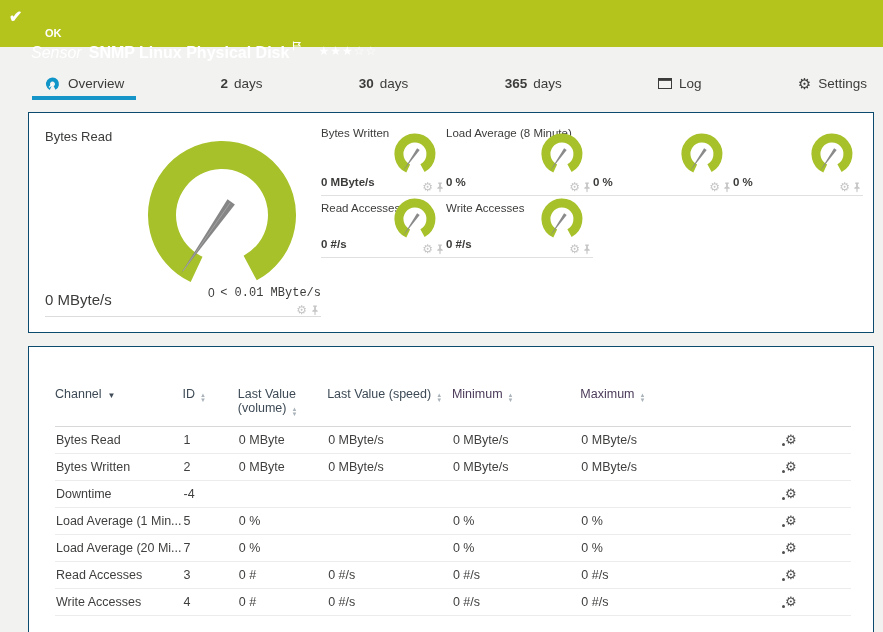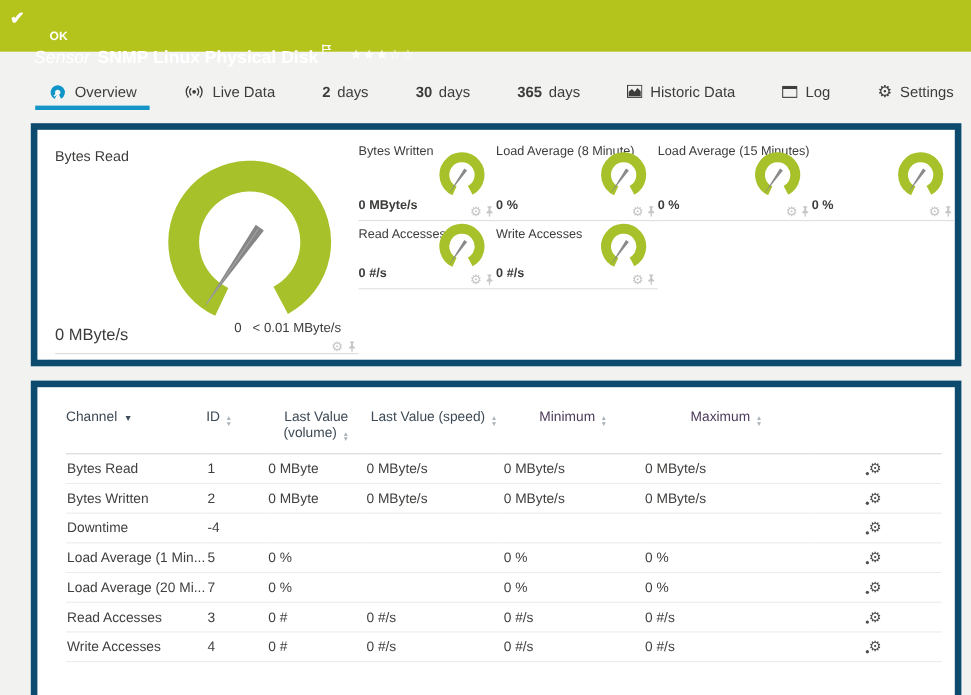--- a/index.html
+++ b/index.html
@@ -26,49 +26,49 @@
           height:30px; margin:23px 4px 0 32px;text-align:center; }
   .tab { display:flex; align-items:center; gap:7px; padding:0 12px;
          font-size:13.5px; color:#3c3c3b; cursor:pointer;
          border-bottom:4px solid transparent; white-space:nowrap; }
   .tab.active { border-bottom-color:#1696c8; }
   .tab b { font-weight:700; margin-right:-1px; }
   .ticon { flex:0 0 auto; }
   .gearchar { font-size:15px; line-height:1; color:#3c3c3b; }
 
   
-  .panel { background:#fff; border:6px solid #0c4a6e; margin-left:28px; margin-right:9px; }
+  .panel { background:#fff; border:1px solid #0c4a6e; margin-left:28px; margin-right:9px; }
   .gauges-panel { margin-top:12px; height:221px; position:relative; }
   .table-panel  { margin-top:13px; height:300px; }
 
   
   .big-tile { position:absolute; left:16px; top:8px; width:276px; height:196px;
               border-bottom:1px solid #dcdcdc; }
   .b-title { font-size:13px; padding-top:8px; }
   .b-gauge { position:absolute; top:16px; left:92px; width:170px; height:160px; }
   .b-value { position:absolute; left:0; bottom:8px; font-size:15px; }
   .b-min   { position:absolute; left:163px; bottom:16px; font-size:12px; }
-  .b-max   { position:absolute; right:16px; bottom:16px; font-size:12px; }
+  .b-max   { position:absolute; right:0; bottom:16px; font-size:12px;font-family:Liberation Mono, monospace; }
   .b-icons { position:absolute; right:2px; bottom:0; display:flex; gap:4px; align-items:center; }
 
   
   .mini-grid { position:absolute; left:292px; top:8px;
                display:grid; grid-template-columns:125px 147px 140px 130px;
                grid-template-rows:75px 62px; }
   .mini-tile { position:relative; border-bottom:1px solid #e0e0e0; }
   .m-title { font-size:11.5px; padding-top:6px; white-space:nowrap; }
   .m-gauge { position:absolute; right:6px; top:11px; width:50px; height:46px; }
   .mini-tile:nth-child(n+5) .m-gauge { top:1px; }
   .m-value { position:absolute; left:0; bottom:7px; font-size:11.5px; font-weight:700; }
   .m-icons { position:absolute; right:2px; bottom:2px; display:flex; gap:3px; align-items:center; }
   .tile-gear { font-size:12px; line-height:1; color:#c6c6c6; cursor:pointer; }
 
   
-  .channel-table { width:796px; margin:20px 0 0 26px; border-collapse:collapse; font-size:12.5px; }
-  .channel-table th { font-weight:400; color:#3d4a55; text-align:center; vertical-align:top;
+  .channel-table { width:796px; margin:40px 0 0 26px; border-collapse:collapse; font-size:12.5px; }
+  .channel-table th { font-weight:400; color:#3d4a55; text-align:left; vertical-align:top;
                       padding:0 0 9px 0; border-bottom:1px solid #d8d8d8; cursor:pointer;
                       white-space:nowrap; }
   .channel-table th.h-left { text-align:left; }
   .channel-table th.h-pur { color:#4c3b5a; }
   .channel-table td { height:27px; border-bottom:1px solid #ececec; color:#3f3f3e;
                       white-space:nowrap; }
   .num { text-align:left; }
   .c-gear { text-align:center; }
   .sorter { display:inline-flex; flex-direction:column; margin-left:5px; vertical-align:1px; }
   .sorter i { font-style:normal; font-size:6px; line-height:5px; color:#aab2ba; }
@@ -107,44 +107,30 @@
 
   <nav class="tabs">
     <div class="tab active">
       <svg class="ticon" width="17" height="15" viewBox="0 0 17 15">
         <path d="M6.6 12.1 A4.5 4.5 0 1 1 10.6 12" fill="none" stroke="#1095c8" stroke-width="4"></path>
         <line x1="8.5" y1="8" x2="5.1" y2="11.4" stroke="#ffffff" stroke-width="1.3"></line>
       </svg>
       <span>Overview</span>
     </div>
     <div class="tab">
-      <svg class="ticon" width="19" height="13" viewBox="0 0 19 13">
-        <circle cx="9.5" cy="6.5" r="1.7" fill="#3c3c3b"></circle>
-        <path d="M6.8 3.2 A4.6 4.6 0 0 0 6.8 9.8 M4.4 1.4 A7.3 7.3 0 0 0 4.4 11.6 M12.2 3.2 A4.6 4.6 0 0 1 12.2 9.8 M14.6 1.4 A7.3 7.3 0 0 1 14.6 11.6" fill="none" stroke="#3c3c3b" stroke-width="1.2"></path>
-      </svg>
-      <span>Live Data</span>
-    </div>
-    <div class="tab">
       <b>2</b>
       <span>days</span>
     </div>
     <div class="tab">
       <b>30</b>
       <span>days</span>
     </div>
     <div class="tab">
       <b>365</b>
       <span>days</span>
-    </div>
-    <div class="tab">
-      <svg class="ticon" width="14" height="12" viewBox="0 0 14 12">
-        <rect x="0.5" y="0.5" width="13" height="11" fill="none" stroke="#3c3c3b"></rect>
-        <polygon points="1.5,10.5 1.5,6.5 4.5,4 7,6.5 9.5,3 12.5,6 12.5,10.5" fill="#3c3c3b"></polygon>
-      </svg>
-      <span>Historic Data</span>
     </div>
     <div class="tab">
       <svg class="ticon" width="14" height="11" viewBox="0 0 14 11">
         <rect x="0.5" y="0.5" width="13" height="10" fill="none" stroke="#3c3c3b"></rect>
         <rect x="0.5" y="0.5" width="13" height="2.4" fill="#3c3c3b"></rect>
       </svg>
       <span>Log</span>
     </div>
     <div class="tab">
       <span class="gearchar">⚙</span>
@@ -196,21 +182,20 @@
         <div class="m-value">0 %</div>
         <div class="m-icons">
           <span class="tile-gear">⚙</span>
           <svg width="8" height="11" fill="#c6c6c6">
               <use href="#sym-pin"></use>
             </svg>
         </div>
       </div>
 
       <div class="mini-tile">
-        <div class="m-title">Load Average (15 Minutes)</div>
         <svg class="m-gauge">
             <use href="#sym-mini-gauge"></use>
           </svg>
         <div class="m-value">0 %</div>
         <div class="m-icons">
           <span class="tile-gear">⚙</span>
           <svg width="8" height="11" fill="#c6c6c6">
               <use href="#sym-pin"></use>
             </svg>
         </div>

